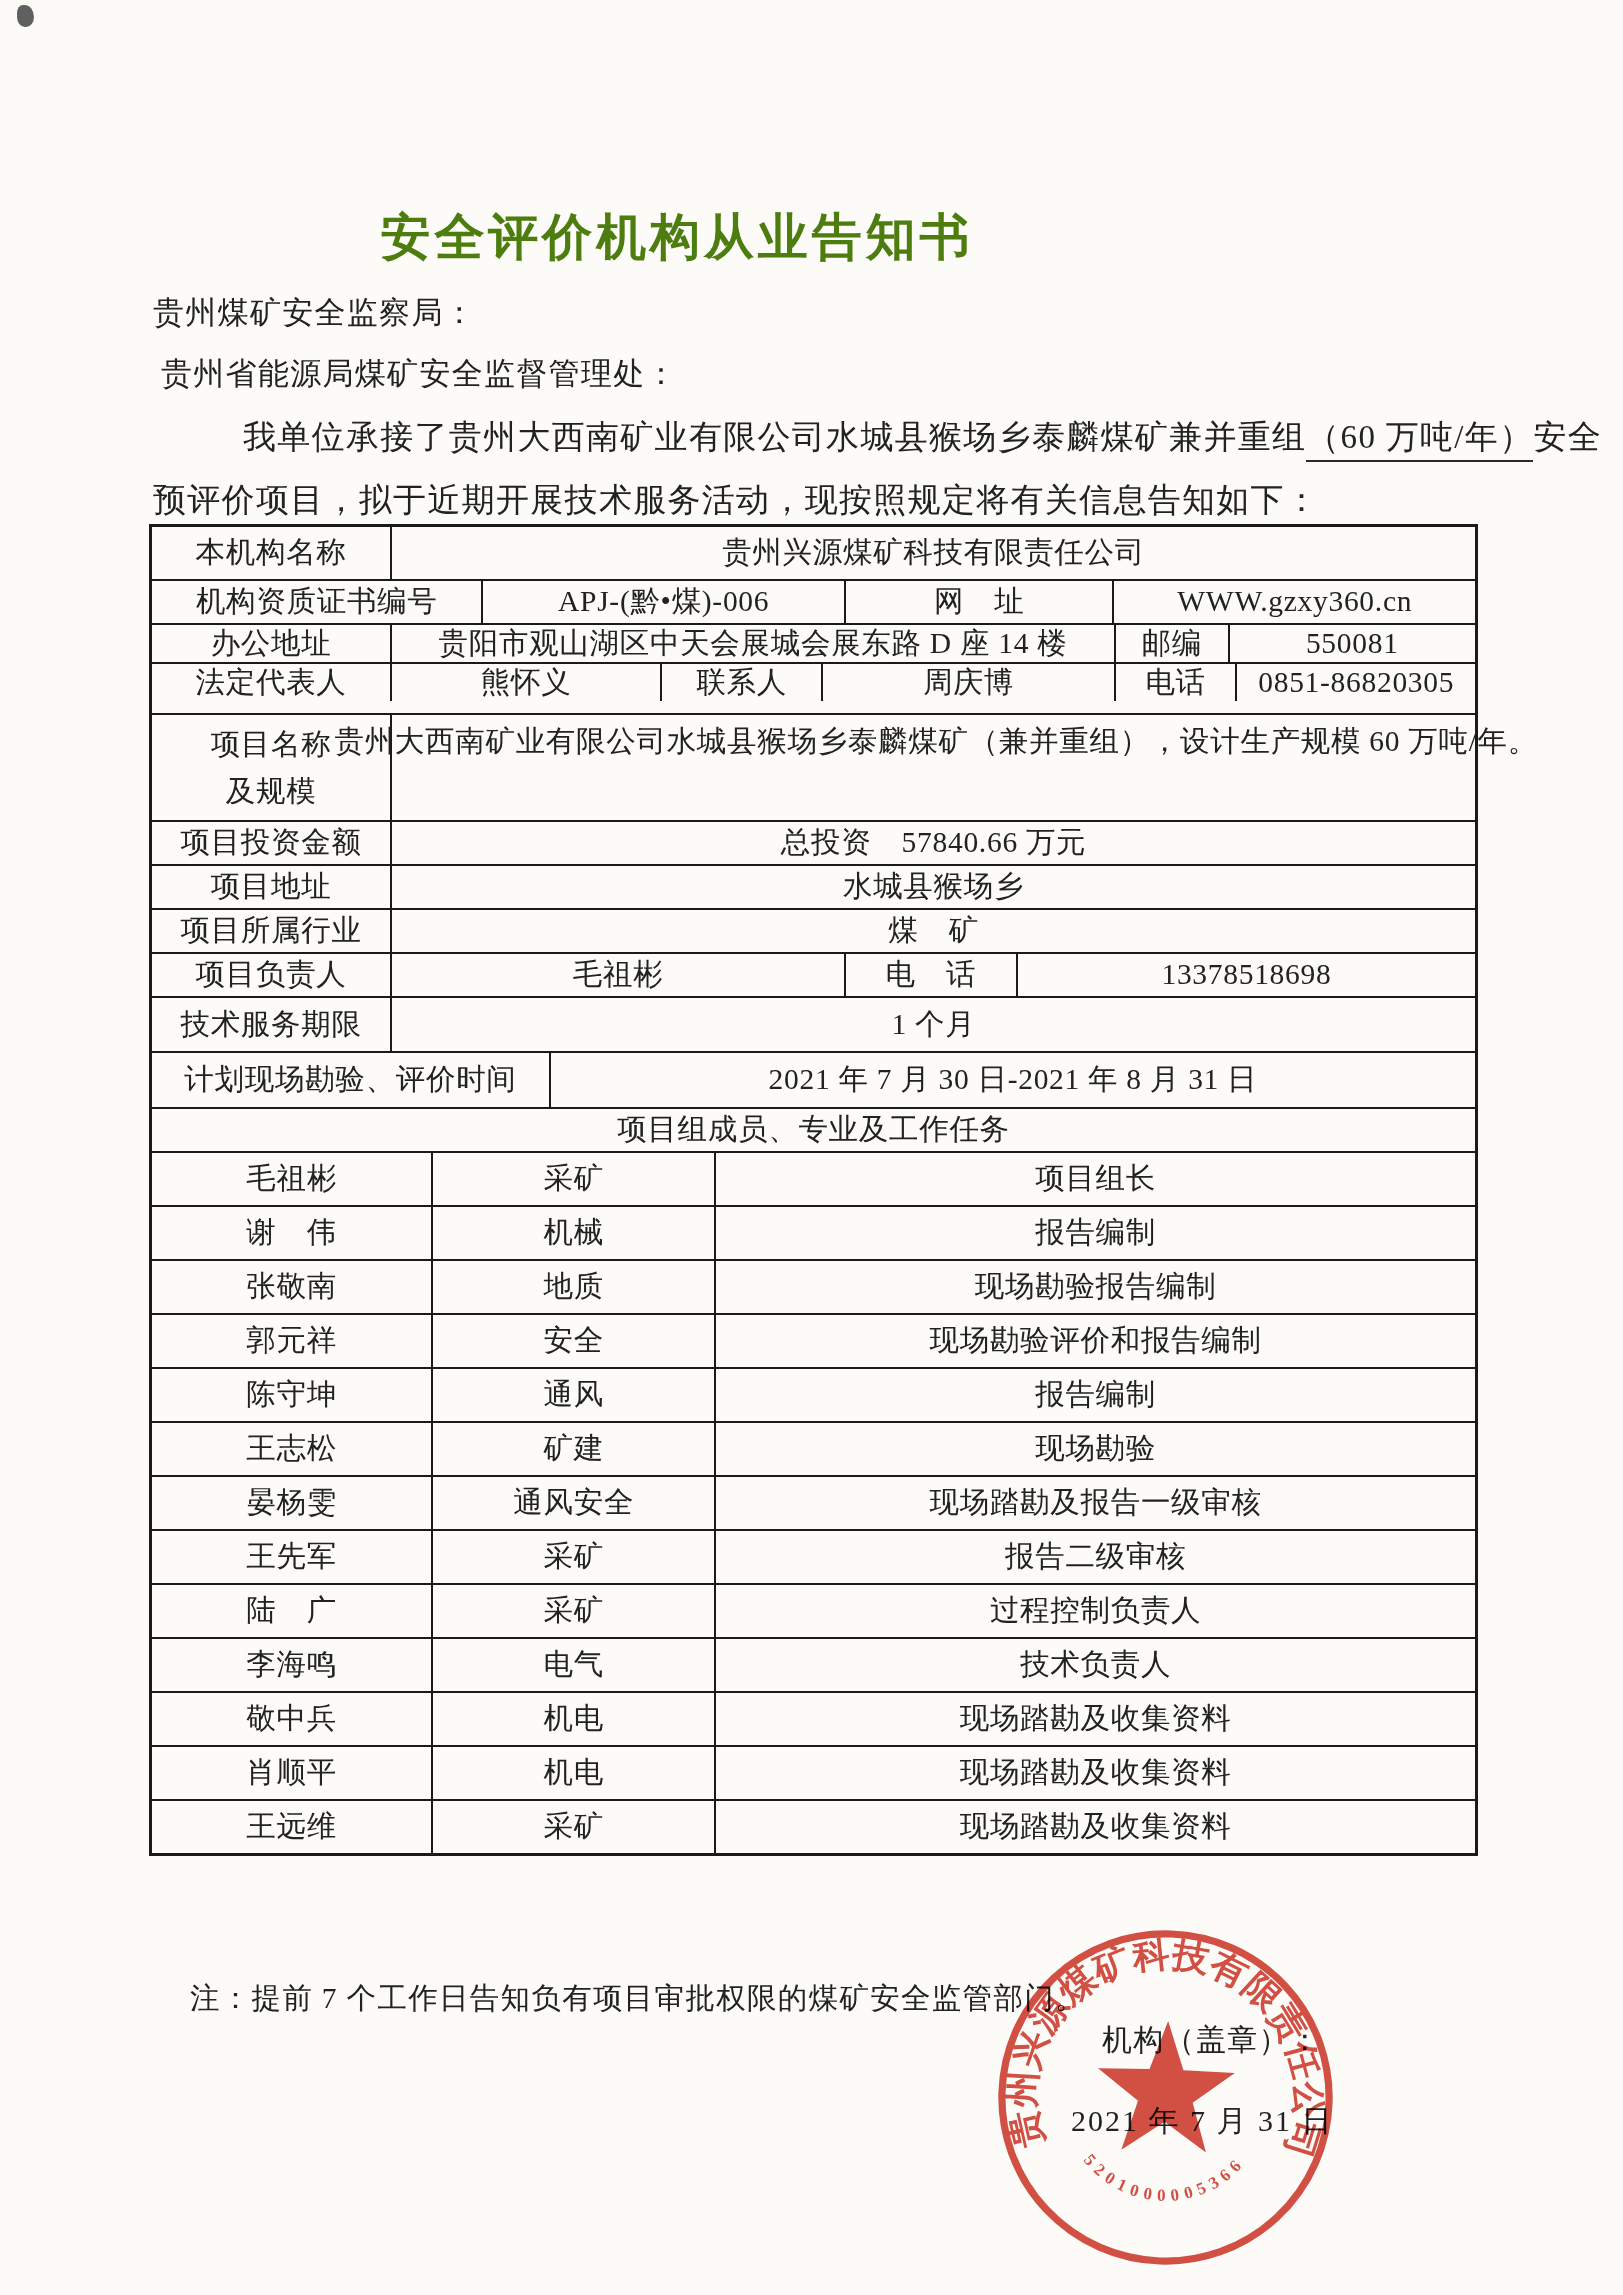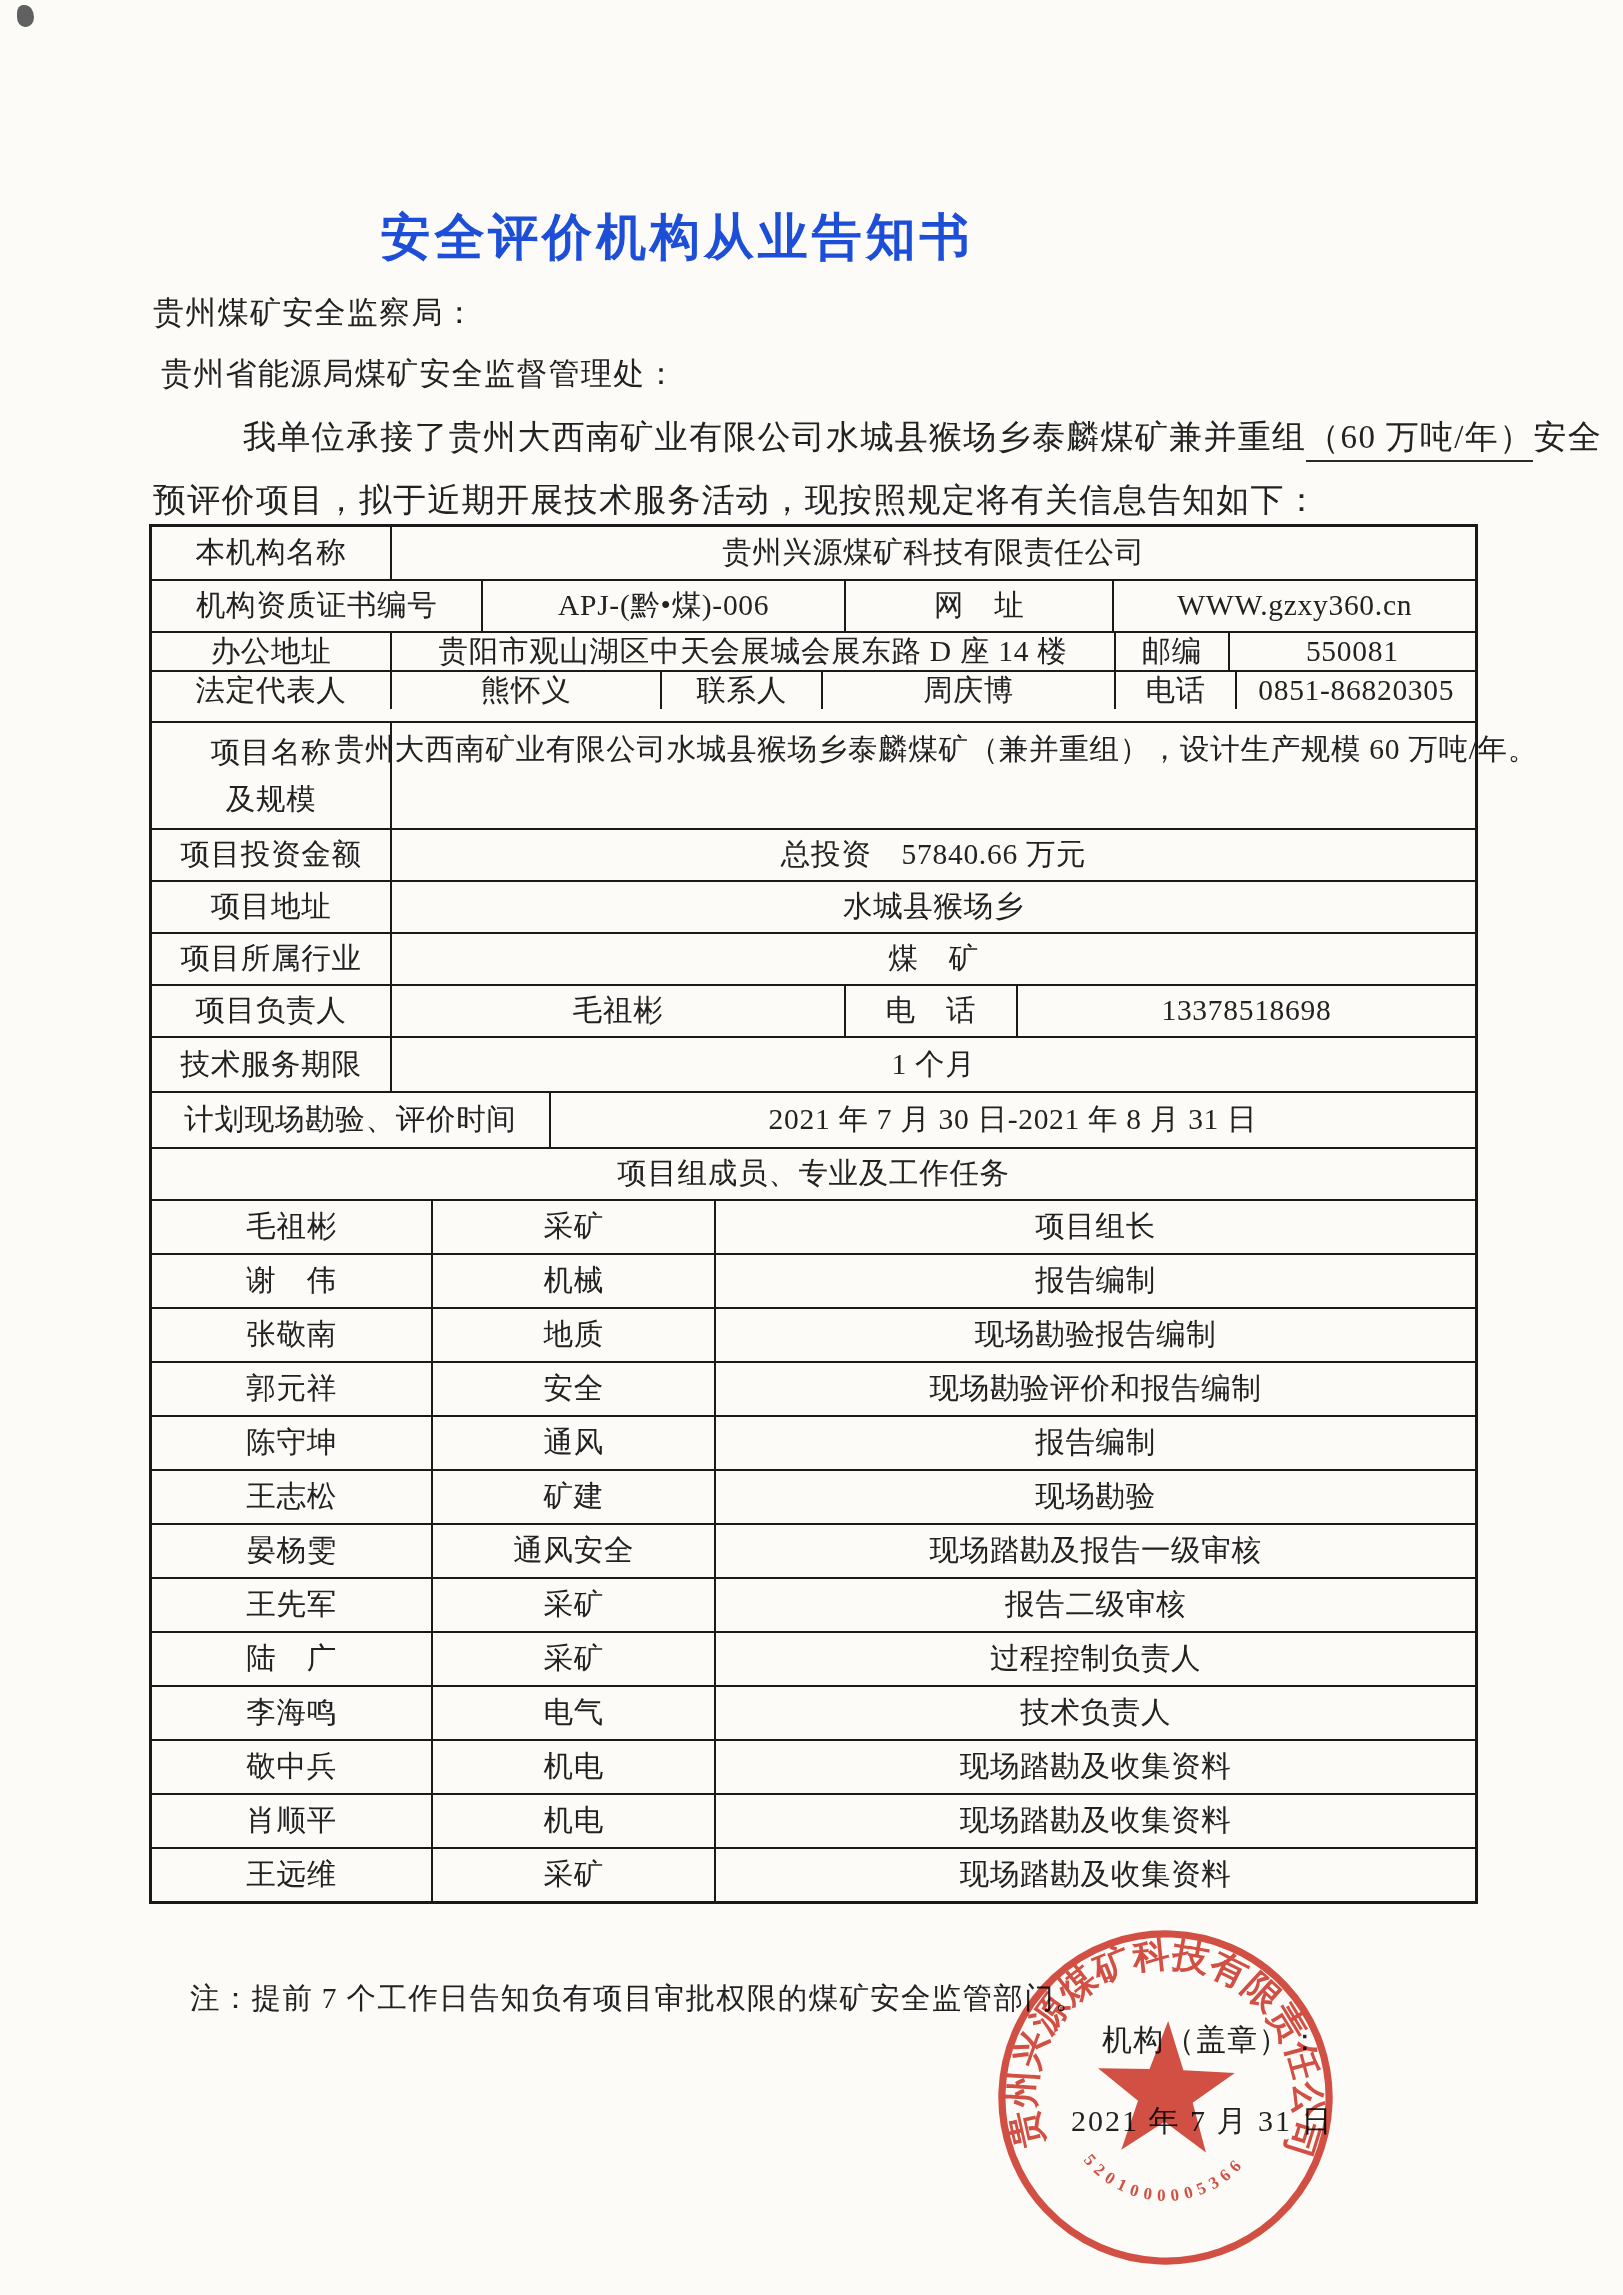--- a/index.html
+++ b/index.html
@@ -12,21 +12,21 @@
     color: #222;
     overflow: hidden;
   }
   .abs { position: absolute; }
 
   .title {
     left: 0; top: 204px; width: 1354px;
     text-align: center;
     font-size: 50px; font-weight: bold;
     letter-spacing: 3.9px;
-    color: #1d4ed8;
+    color: #4d7c0f;
   }
   .greeting { left: 153px; font-size: 31px; letter-spacing: 1.3px; }
   .g1 { top: 292px; }
   .g2 { top: 353px; margin-left: 8px; }
   .para-line { font-size: 33px; letter-spacing: 1.3px; white-space: nowrap; text-align: center; }
   .p1 { left: 243px; top: 415px; }
   .p2 { left: 153px; top: 478px; }
   .uline { border-bottom: 2.6px solid #2a2a2a; padding-bottom: 5.2px; }
 
   
@@ -42,21 +42,21 @@
     text-align: center;
     font-size: 29.5px; letter-spacing: 0.7px;
     flex-shrink: 0; flex-grow: 0;
     min-width: 0;
     line-height: 1.35;
   }
   .cell + .cell { border-left: 2px solid #1a1a1a; }
   .grow { flex: 1 1 auto; }
   .left-pad { justify-content: flex-start; text-align: left; padding-left: 18.3px; padding-right: 13px; }
 
-  .h80 { height: 52px; } .h81 { height: 39px; } .h82 { height: 52px; }
+  .h80 { height: 52px; } .h81 { height: 39px; } .h82 { height: 44px; }
   .h84 { height: 55px; } .h86 { height: 56px; } .h164 { height: 107px; margin-top: 12px; }
   .mrow { height: 54px; }
 
   .w-l   { width: 18%; }
   .r2c1 { width: 24.9%; } .r2c2 { width: 27.4%; } .r2c3 { width: 20.3%; }
   .r3c2 { width: 54.7%; } .r3c3 { width: 8.6%; }
   .r4c2 { width: 20.4%; } .r4c3 { width: 12.2%; } .r4c4 { width: 22.1%; } .r4c5 { width: 9.2%; }
   .r9c2 { width: 34.3%; } .r9c3 { width: 13%; }
   .r11c1 { width: 30%; }
   .w-m1 { width: 21.1%; } .w-m2 { width: 21.4%; }

